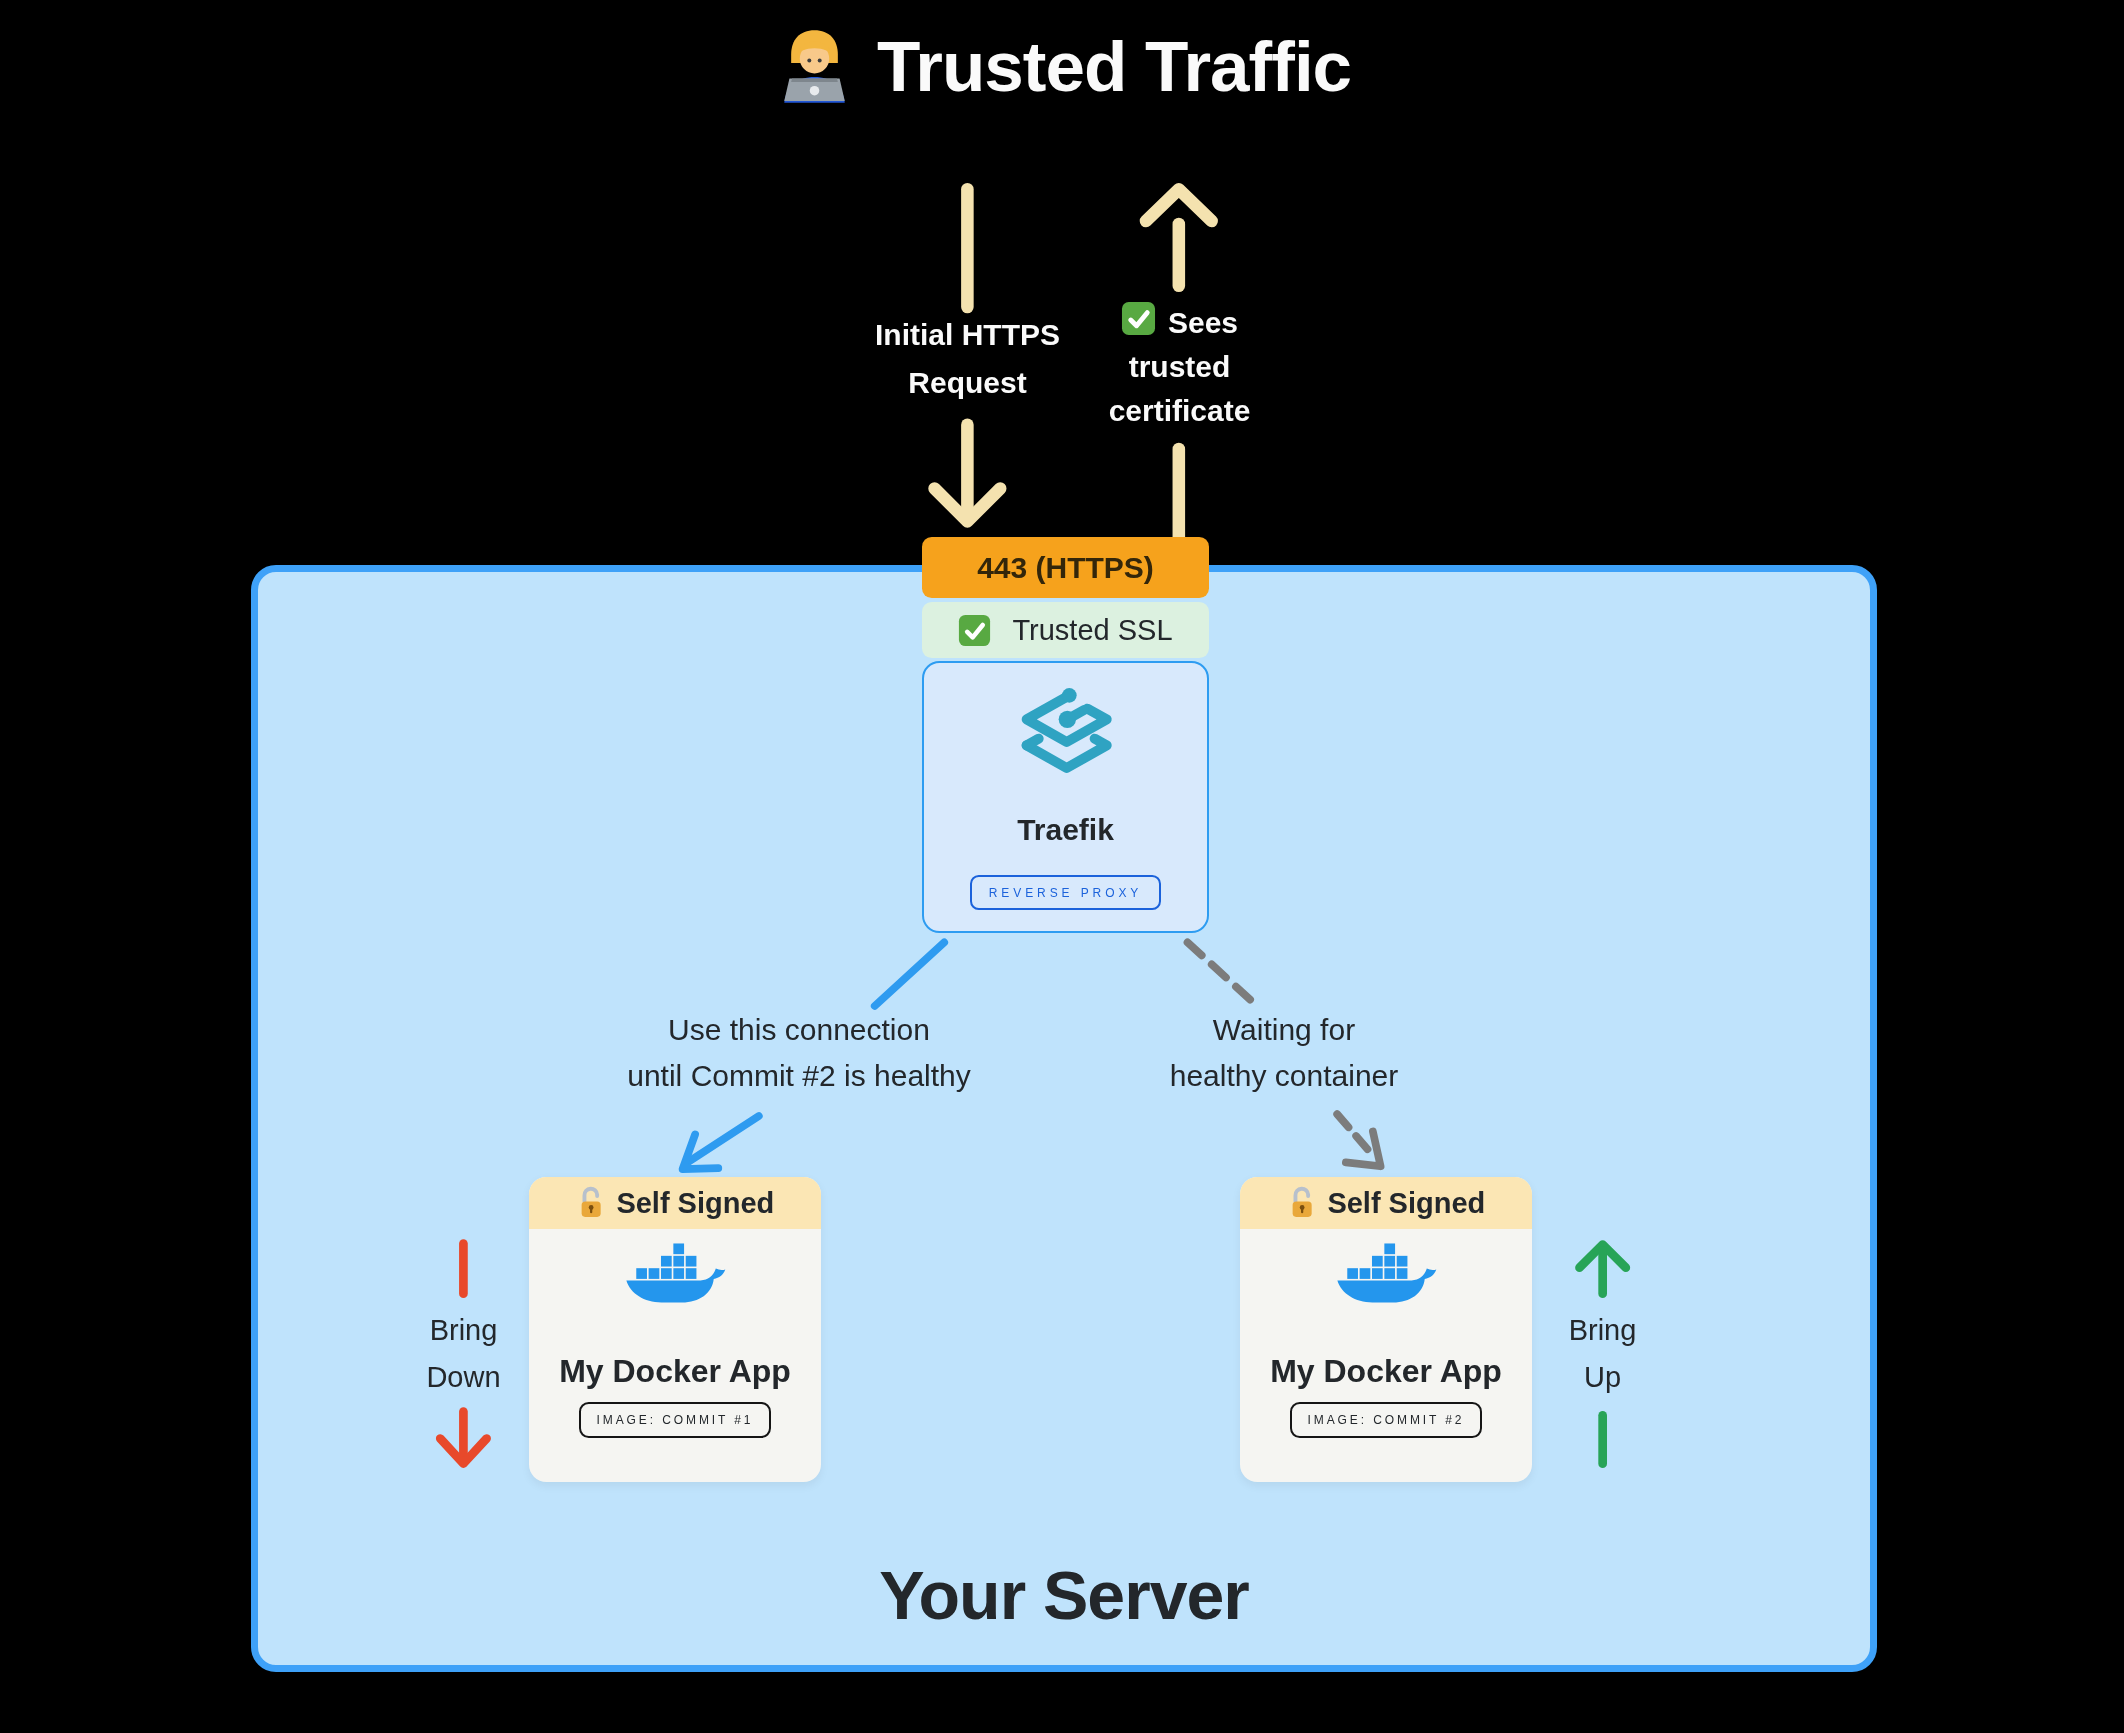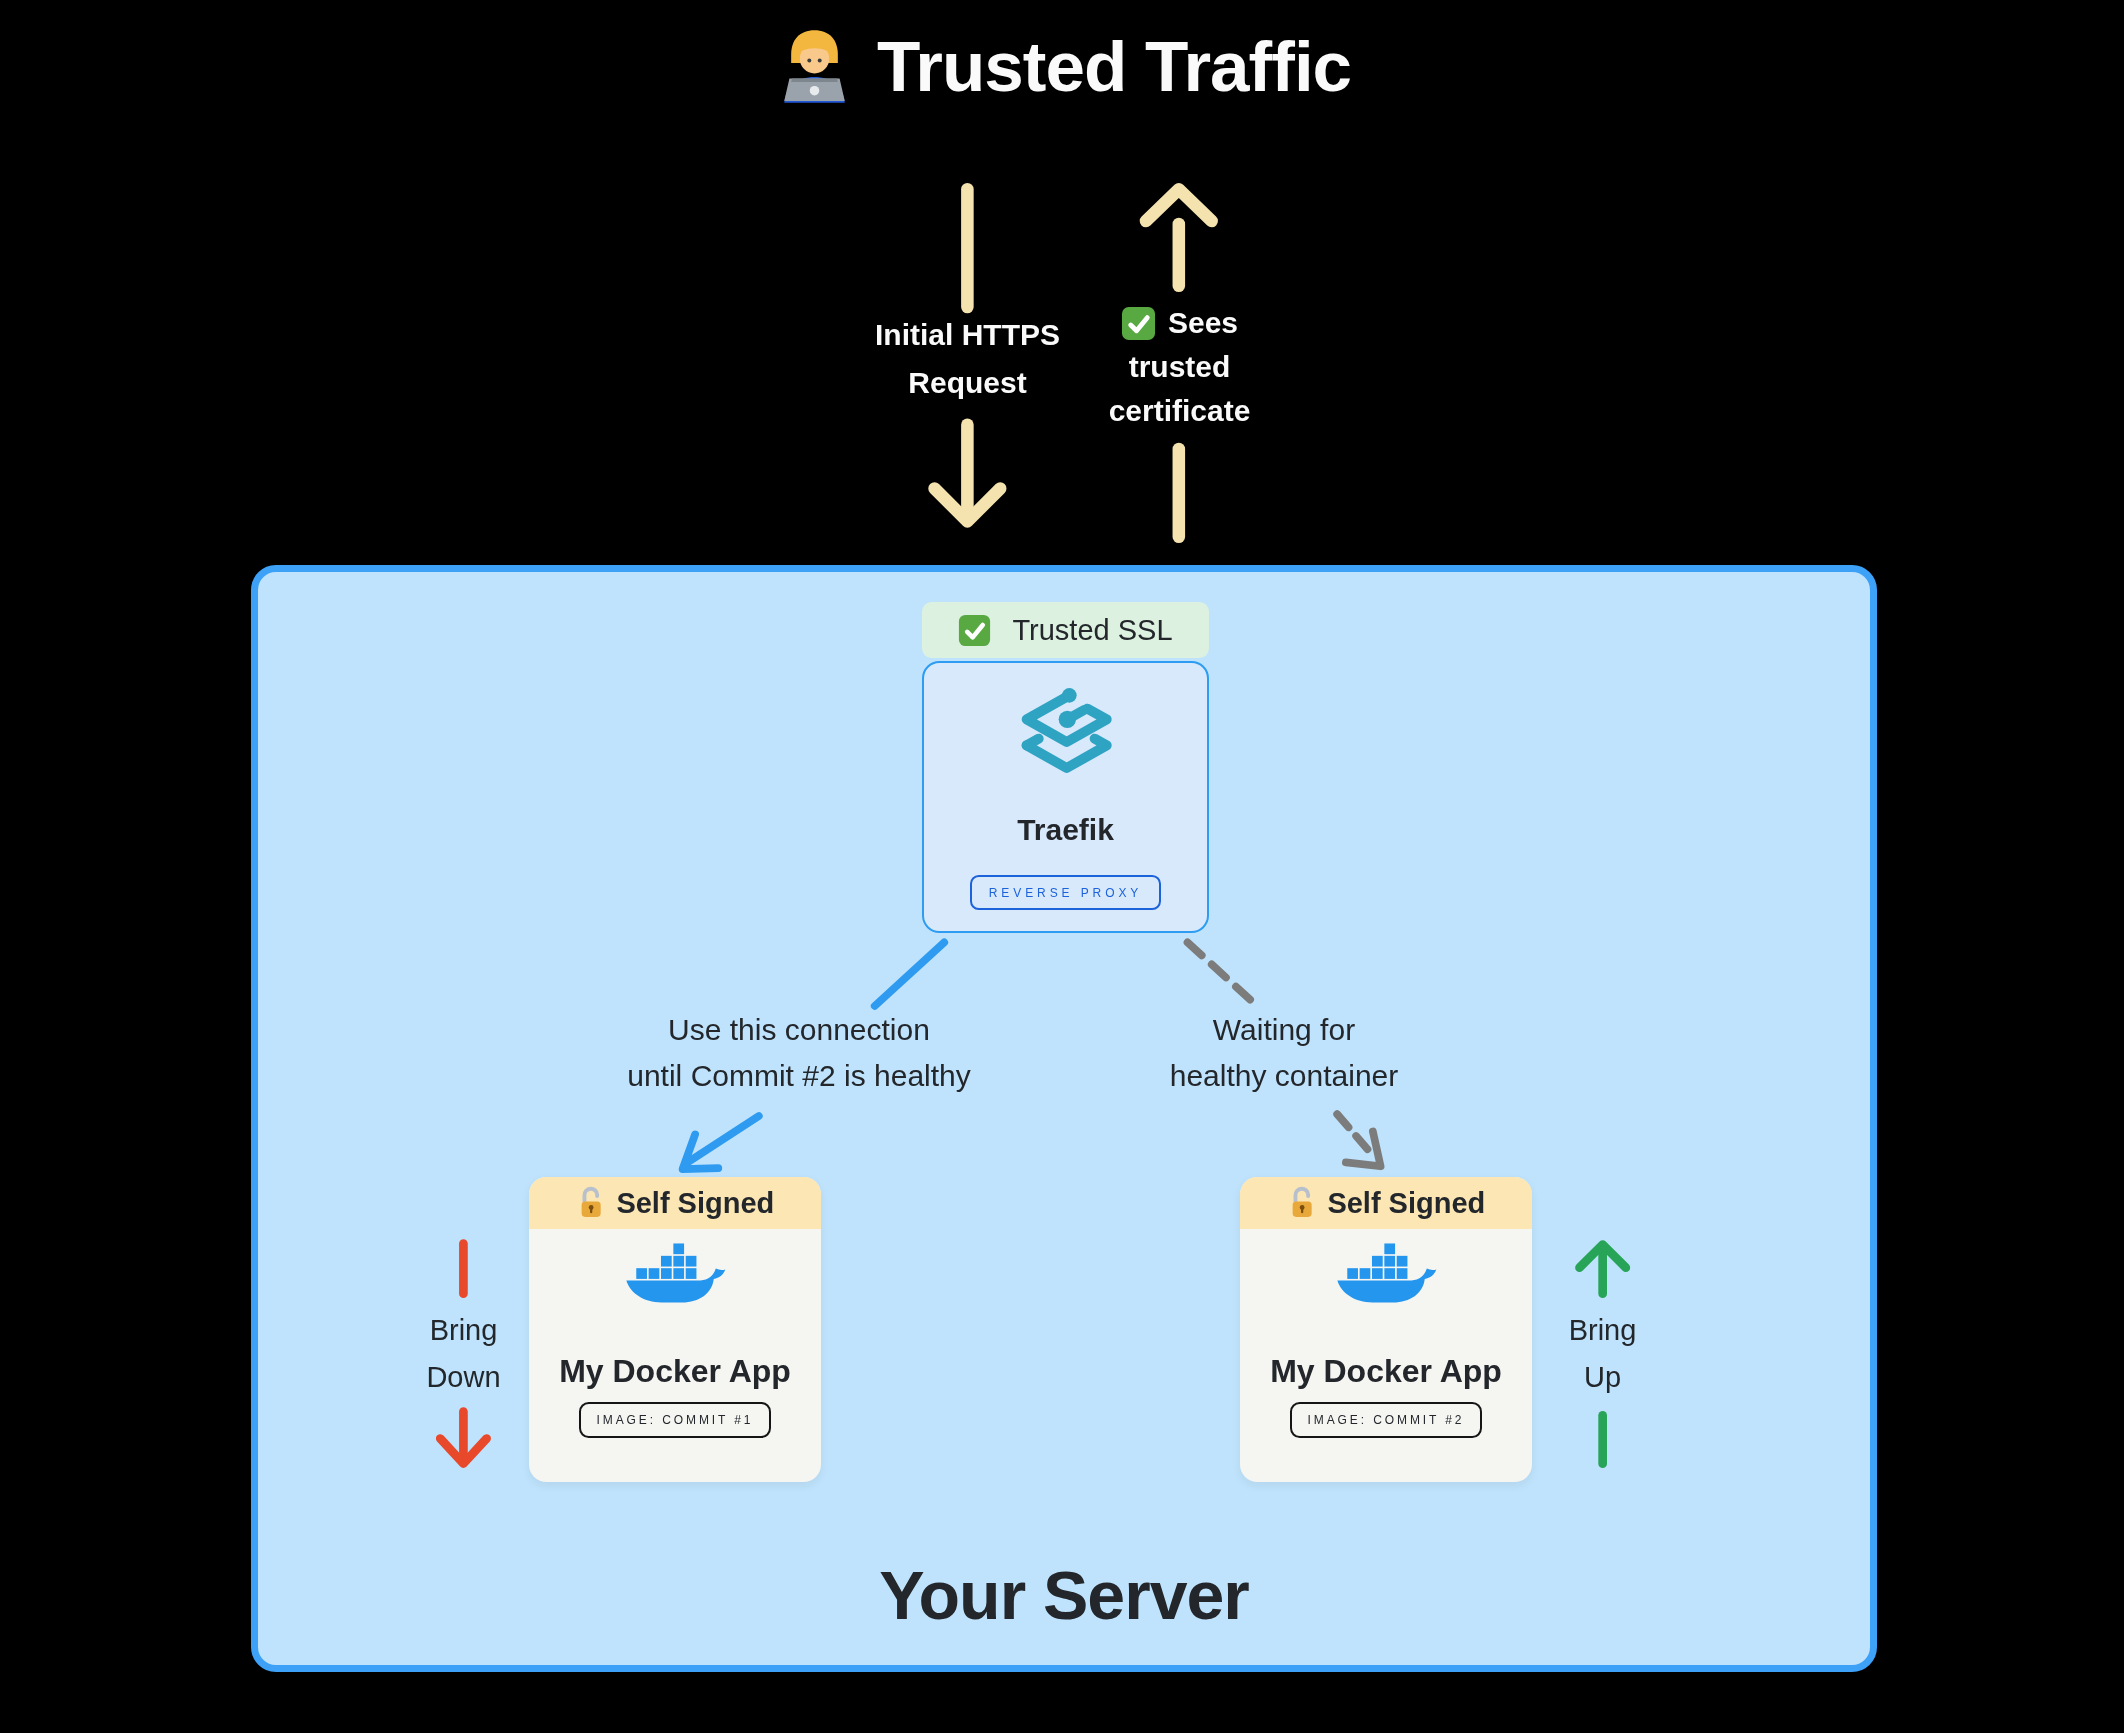--- a/index.html
+++ b/index.html
@@ -9,21 +9,21 @@
   .abs{position:absolute}
 
   .title-bar{top:25px;left:0;width:100%;display:flex;justify-content:center;align-items:center;gap:21px}
   .title-text{color:var(--text_white,#FAFAFA);font-size:71px;font-weight:800;letter-spacing:-1px}
 
   .arrow-layer{top:0;left:0;width:2124px;height:1733px;z-index:5;pointer-events:none}
 
   .toplabel{color:var(--text_white,#FAFAFA);font-size:30px;font-weight:600;text-align:center}
   .req-label{left:811px;top:311px;width:313px;line-height:48px}
   .resp-label{left:1023px;top:301px;width:313px;line-height:44px}
-  .resp-line1{display:flex;align-items:center;justify-content:center;gap:12px}
+  .resp-line1{display:flex;align-items:flex-start;justify-content:center;gap:12px}
 
   .server-box{left:251px;top:565px;width:1626px;height:1107px;background:var(--server_bg,#BFE3FC);
     border:7.7px solid var(--server_border,#3EA1F8);border-radius:25px;z-index:1}
   .server-title{left:251px;top:1556px;width:1626px;text-align:center;font-size:68px;font-weight:800;
     letter-spacing:-1px;z-index:6}
 
   .port-box{left:922px;top:537px;width:287px;height:61px;background:var(--port_bg,#F6A21C);border-radius:9.7px;
     z-index:6;text-align:center;line-height:61px;font-size:30px;font-weight:600;color:#33260A}
   .ssl-box{left:922px;top:602px;width:287px;height:56px;background:var(--ssl_bg,#DCF1E0);border-radius:9.7px;
     z-index:6;display:flex;align-items:center;justify-content:center;gap:21px;font-size:29px;font-weight:500}
@@ -119,20 +119,21 @@
       </span>
       <span>Sees</span>
     </div>
     <div>trusted</div>
     <div>certificate</div>
   </div>
 
   <div class="abs server-box"></div>
   <div class="abs server-title">Your Server</div>
 
+  <div class="abs port-box">443 (HTTPS)</div>
   <div class="abs ssl-box">
     <span class="chk">
       <svg width="33" height="33" viewBox="0 0 36 36">
         <rect x="1" y="1" width="34" height="34" rx="7" fill="#58A942"></rect>
         <path d="M10,19.5 L16,25.5 L27,12" stroke="#FFFFFF" stroke-width="5" fill="none" stroke-linecap="round" stroke-linejoin="round"></path>
       </svg>
     </span>
     <span>Trusted SSL</span>
   </div>
 

